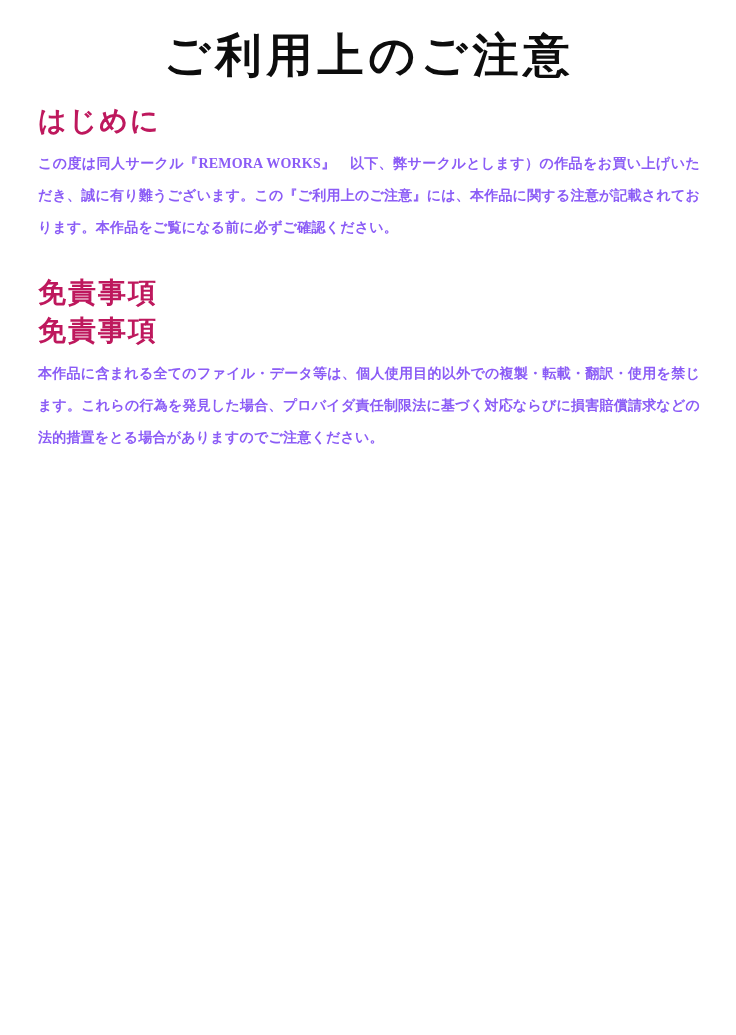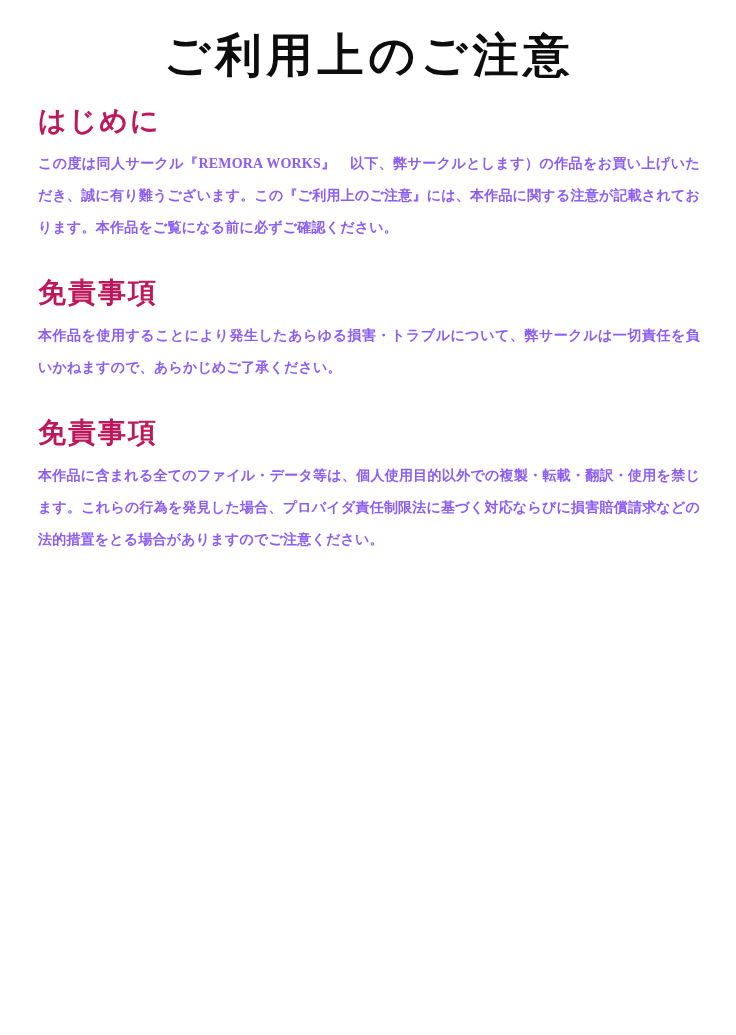--- a/index.html
+++ b/index.html
@@ -55,21 +55,20 @@
 
   <h1 class="doc-title">ご利用上のご注意</h1>
 
   <div class="section">
     <h2 class="section-heading">はじめに</h2>
     <p class="para">この度は同人サークル『REMORA WORKS』　以下、弊サークルとします）の作品をお買い上げいただき、誠に有り難うございます。この『ご利用上のご注意』には、本作品に関する注意が記載されております。本作品をご覧になる前に必ずご確認ください。</p>
   </div>
 
   <div class="section">
     <h2 class="section-heading">免責事項</h2>
-    <p class="para">本作品を使用することにより発生したあらゆる損害・トラブルについて、弊サークルは一切責任を負いかねますので、あらかじめご了承ください。</p>
   </div>
 
   <div class="section">
     <h2 class="section-heading">免責事項</h2>
     <p class="para">本作品に含まれる全てのファイル・データ等は、個人使用目的以外での複製・転載・翻訳・使用を禁じます。これらの行為を発見した場合、プロバイダ責任制限法に基づく対応ならびに損害賠償請求などの法的措置をとる場合がありますのでご注意ください。</p>
   </div>
 
 </div>
 
 </body></html>

